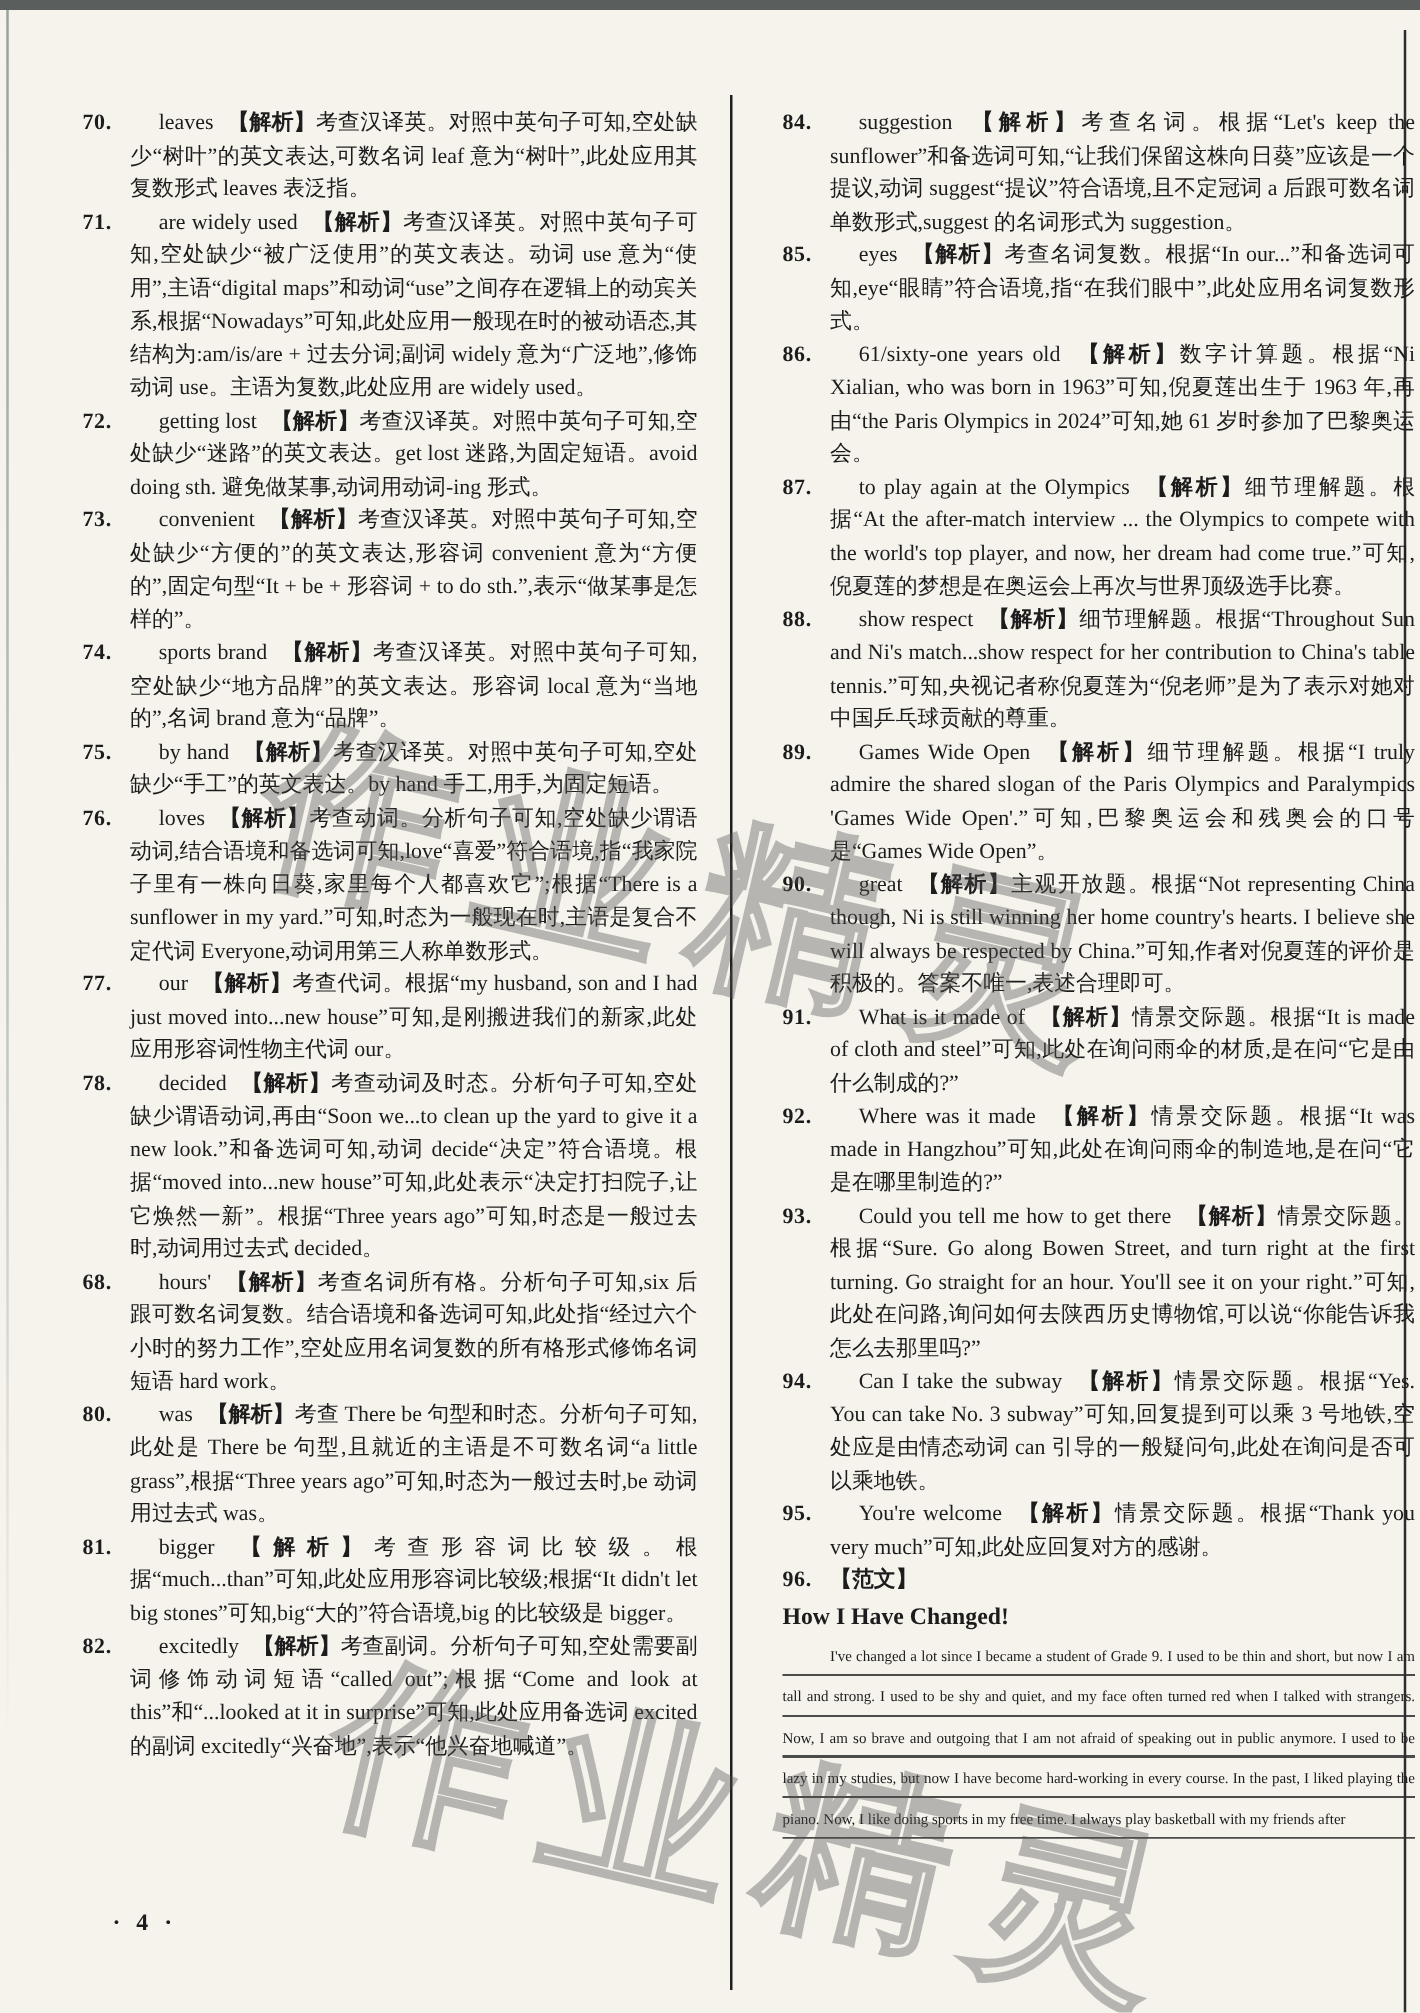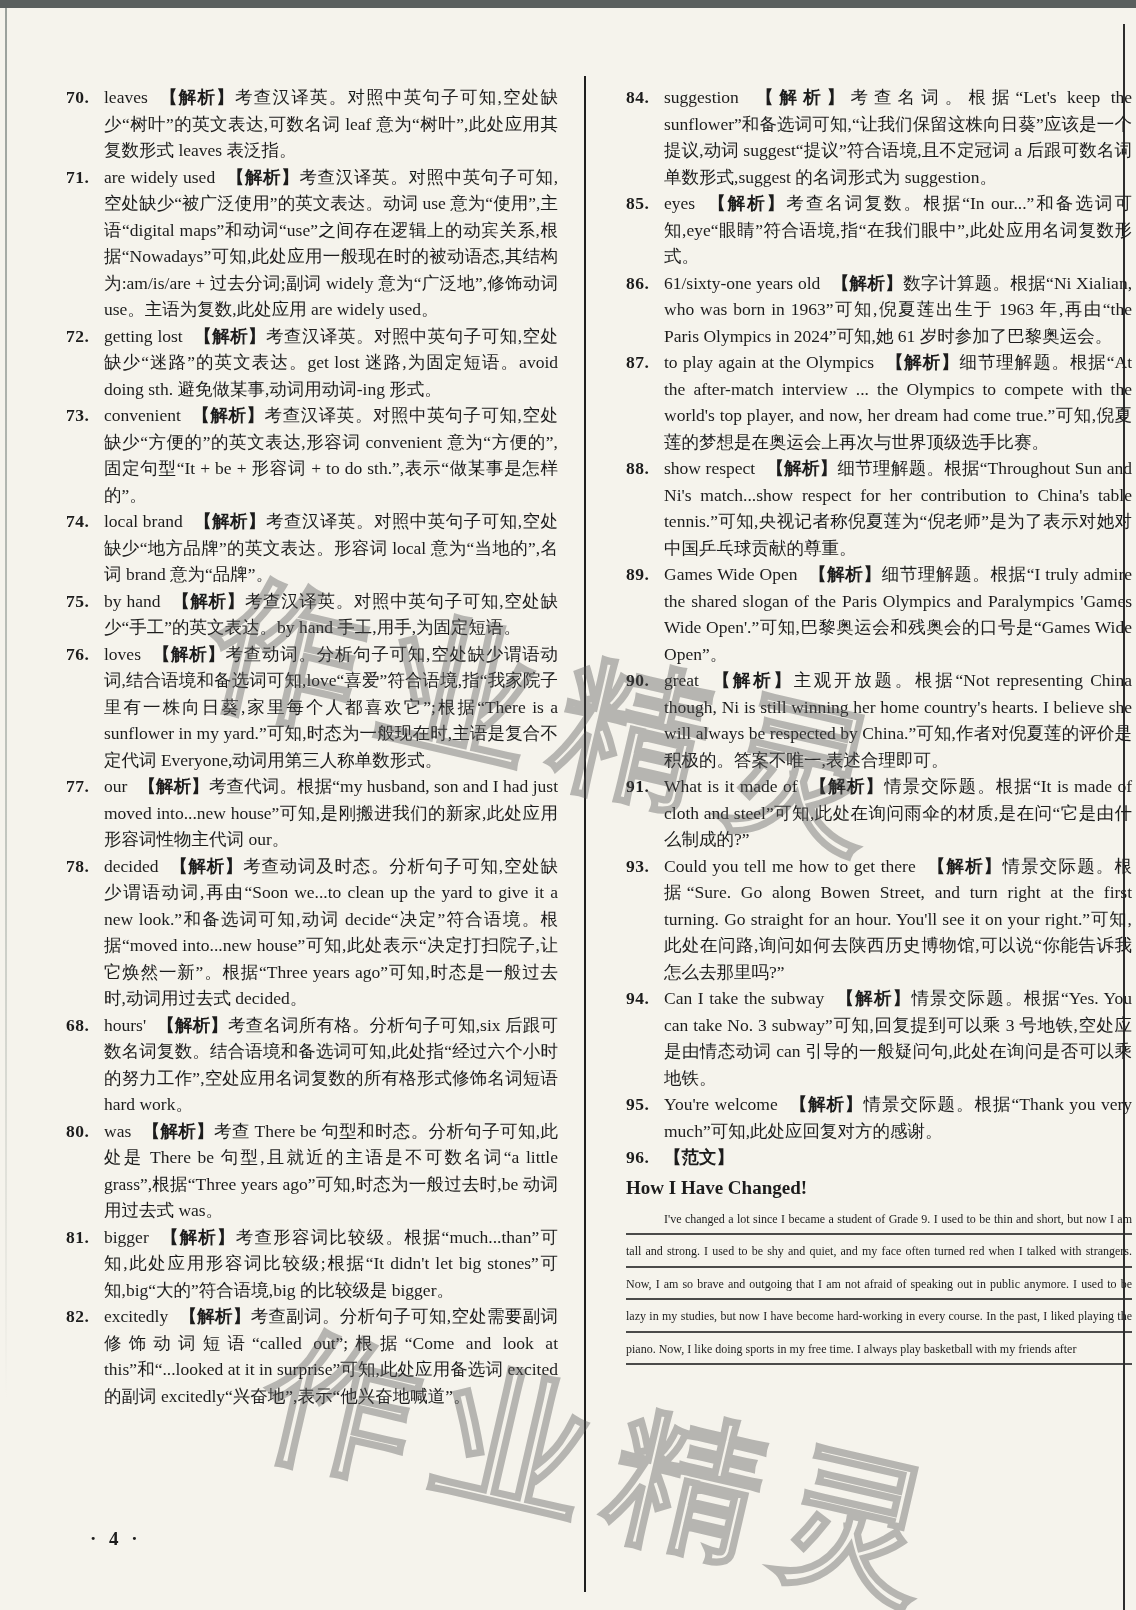--- a/index.html
+++ b/index.html
@@ -26,21 +26,21 @@
     position:absolute;top:84px;
     font-size:17.5px;line-height:26.5px;text-align:justify;
   }
   .col-left{left:66px;width:492px;}
   .col-right{left:626px;width:506px;}
   .item{padding-left:38px;}
   .num{
     display:inline-block;width:38px;margin-left:-38px;
     font-weight:bold;letter-spacing:.5px;
   }
-  .ans{margin-right:11px;}
+  .ans{margin-right:11px;margin-left:23px;}
   .ans:empty{margin-right:0;}
   .label{font-weight:bold;}
   .essay-head{padding-left:38px;}
   .essay-title{
     font-weight:bold;font-size:19px;line-height:30px;
     margin-top:2px;
   }
   .essay-body{
     margin:0;padding-left:0;text-indent:38px;
     font-size:12px;line-height:32.5px;text-align:justify;
@@ -70,41 +70,42 @@
 <div class="scan-topbar"></div>
 <div class="left-edge-line"></div>
 <div class="right-edge-line"></div>
 <div class="column-divider"></div>
 
 <div class="col col-left" id="col-left">
     <div class="item"><span class="num">70.</span><span class="ans">leaves</span><span class="label">【解析】</span><span class="expl">考查汉译英。对照中英句子可知,空处缺少“树叶”的英文表达,可数名词 leaf 意为“树叶”,此处应用其复数形式 leaves 表泛指。</span></div>
     <div class="item"><span class="num">71.</span><span class="ans">are widely used</span><span class="label">【解析】</span><span class="expl">考查汉译英。对照中英句子可知,空处缺少“被广泛使用”的英文表达。动词 use 意为“使用”,主语“digital maps”和动词“use”之间存在逻辑上的动宾关系,根据“Nowadays”可知,此处应用一般现在时的被动语态,其结构为:am/is/are + 过去分词;副词 widely 意为“广泛地”,修饰动词 use。主语为复数,此处应用 are widely used。</span></div>
     <div class="item"><span class="num">72.</span><span class="ans">getting lost</span><span class="label">【解析】</span><span class="expl">考查汉译英。对照中英句子可知,空处缺少“迷路”的英文表达。get lost 迷路,为固定短语。avoid doing sth. 避免做某事,动词用动词-ing 形式。</span></div>
     <div class="item"><span class="num">73.</span><span class="ans">convenient</span><span class="label">【解析】</span><span class="expl">考查汉译英。对照中英句子可知,空处缺少“方便的”的英文表达,形容词 convenient 意为“方便的”,固定句型“It + be + 形容词 + to do sth.”,表示“做某事是怎样的”。</span></div>
-    <div class="item"><span class="num">74.</span><span class="ans">local brand</span><span class="label">【解析】</span><span class="expl">考查汉译英。对照中英句子可知,空处缺少“地方品牌”的英文表达。形容词 local 意为“当地的”,名词 brand 意为“品牌”。</span></div>
+    <div class="item"><span class="num">74.</span><span class="ans">sports brand</span><span class="label">【解析】</span><span class="expl">考查汉译英。对照中英句子可知,空处缺少“地方品牌”的英文表达。形容词 local 意为“当地的”,名词 brand 意为“品牌”。</span></div>
     <div class="item"><span class="num">75.</span><span class="ans">by hand</span><span class="label">【解析】</span><span class="expl">考查汉译英。对照中英句子可知,空处缺少“手工”的英文表达。by hand 手工,用手,为固定短语。</span></div>
     <div class="item"><span class="num">76.</span><span class="ans">loves</span><span class="label">【解析】</span><span class="expl">考查动词。分析句子可知,空处缺少谓语动词,结合语境和备选词可知,love“喜爱”符合语境,指“我家院子里有一株向日葵,家里每个人都喜欢它”;根据“There is a sunflower in my yard.”可知,时态为一般现在时,主语是复合不定代词 Everyone,动词用第三人称单数形式。</span></div>
     <div class="item"><span class="num">77.</span><span class="ans">our</span><span class="label">【解析】</span><span class="expl">考查代词。根据“my husband, son and I had just moved into...new house”可知,是刚搬进我们的新家,此处应用形容词性物主代词 our。</span></div>
     <div class="item"><span class="num">78.</span><span class="ans">decided</span><span class="label">【解析】</span><span class="expl">考查动词及时态。分析句子可知,空处缺少谓语动词,再由“Soon we...to clean up the yard to give it a new look.”和备选词可知,动词 decide“决定”符合语境。根据“moved into...new house”可知,此处表示“决定打扫院子,让它焕然一新”。根据“Three years ago”可知,时态是一般过去时,动词用过去式 decided。</span></div>
     <div class="item"><span class="num">68.</span><span class="ans">hours'</span><span class="label">【解析】</span><span class="expl">考查名词所有格。分析句子可知,six 后跟可数名词复数。结合语境和备选词可知,此处指“经过六个小时的努力工作”,空处应用名词复数的所有格形式修饰名词短语 hard work。</span></div>
     <div class="item"><span class="num">80.</span><span class="ans">was</span><span class="label">【解析】</span><span class="expl">考查 There be 句型和时态。分析句子可知,此处是 There be 句型,且就近的主语是不可数名词“a little grass”,根据“Three years ago”可知,时态为一般过去时,be 动词用过去式 was。</span></div>
     <div class="item"><span class="num">81.</span><span class="ans">bigger</span><span class="label">【解析】</span><span class="expl">考查形容词比较级。根据“much...than”可知,此处应用形容词比较级;根据“It didn't let big stones”可知,big“大的”符合语境,big 的比较级是 bigger。</span></div>
     <div class="item"><span class="num">82.</span><span class="ans">excitedly</span><span class="label">【解析】</span><span class="expl">考查副词。分析句子可知,空处需要副词修饰动词短语“called out”;根据“Come and look at this”和“...looked at it in surprise”可知,此处应用备选词 excited 的副词 excitedly“兴奋地”,表示“他兴奋地喊道”。</span></div>
   </div>
 
 <div class="col col-right">
   <div id="right-items">
       <div class="item"><span class="num">84.</span><span class="ans">suggestion</span><span class="label">【解析】</span><span class="expl">考查名词。根据“Let's keep the sunflower”和备选词可知,“让我们保留这株向日葵”应该是一个提议,动词 suggest“提议”符合语境,且不定冠词 a 后跟可数名词单数形式,suggest 的名词形式为 suggestion。</span></div>
       <div class="item"><span class="num">85.</span><span class="ans">eyes</span><span class="label">【解析】</span><span class="expl">考查名词复数。根据“In our...”和备选词可知,eye“眼睛”符合语境,指“在我们眼中”,此处应用名词复数形式。</span></div>
       <div class="item"><span class="num">86.</span><span class="ans">61/sixty-one years old</span><span class="label">【解析】</span><span class="expl">数字计算题。根据“Ni Xialian, who was born in 1963”可知,倪夏莲出生于 1963 年,再由“the Paris Olympics in 2024”可知,她 61 岁时参加了巴黎奥运会。</span></div>
       <div class="item"><span class="num">87.</span><span class="ans">to play again at the Olympics</span><span class="label">【解析】</span><span class="expl">细节理解题。根据“At the after-match interview ... the Olympics to compete with the world's top player, and now, her dream had come true.”可知,倪夏莲的梦想是在奥运会上再次与世界顶级选手比赛。</span></div>
       <div class="item"><span class="num">88.</span><span class="ans">show respect</span><span class="label">【解析】</span><span class="expl">细节理解题。根据“Throughout Sun and Ni's match...show respect for her contribution to China's table tennis.”可知,央视记者称倪夏莲为“倪老师”是为了表示对她对中国乒乓球贡献的尊重。</span></div>
       <div class="item"><span class="num">89.</span><span class="ans">Games Wide Open</span><span class="label">【解析】</span><span class="expl">细节理解题。根据“I truly admire the shared slogan of the Paris Olympics and Paralympics 'Games Wide Open'.”可知,巴黎奥运会和残奥会的口号是“Games Wide Open”。</span></div>
       <div class="item"><span class="num">90.</span><span class="ans">great</span><span class="label">【解析】</span><span class="expl">主观开放题。根据“Not representing China though, Ni is still winning her home country's hearts. I believe she will always be respected by China.”可知,作者对倪夏莲的评价是积极的。答案不唯一,表述合理即可。</span></div>
       <div class="item"><span class="num">91.</span><span class="ans">What is it made of</span><span class="label">【解析】</span><span class="expl">情景交际题。根据“It is made of cloth and steel”可知,此处在询问雨伞的材质,是在问“它是由什么制成的?”</span></div>
+      <div class="item"><span class="num">92.</span><span class="ans">Where was it made</span><span class="label">【解析】</span><span class="expl">情景交际题。根据“It was made in Hangzhou”可知,此处在询问雨伞的制造地,是在问“它是在哪里制造的?”</span></div>
       <div class="item"><span class="num">93.</span><span class="ans">Could you tell me how to get there</span><span class="label">【解析】</span><span class="expl">情景交际题。根据“Sure. Go along Bowen Street, and turn right at the first turning. Go straight for an hour. You'll see it on your right.”可知,此处在问路,询问如何去陕西历史博物馆,可以说“你能告诉我怎么去那里吗?”</span></div>
       <div class="item"><span class="num">94.</span><span class="ans">Can I take the subway</span><span class="label">【解析】</span><span class="expl">情景交际题。根据“Yes. You can take No. 3 subway”可知,回复提到可以乘 3 号地铁,空处应是由情态动词 can 引导的一般疑问句,此处在询问是否可以乘地铁。</span></div>
       <div class="item"><span class="num">95.</span><span class="ans">You're welcome</span><span class="label">【解析】</span><span class="expl">情景交际题。根据“Thank you very much”可知,此处应回复对方的感谢。</span></div>
     </div>
   <div class="essay">
     <div class="essay-head">
       <span class="num">96.</span><span class="label">【范文】</span>
     </div>
     <div class="essay-title">How I Have Changed!</div>
     <p class="essay-body">I've changed a lot since I became a student of Grade 9. I used to be thin and short, but now I am tall and strong. I used to be shy and quiet, and my face often turned red when I talked with strangers. Now, I am so brave and outgoing that I am not afraid of speaking out in public anymore. I used to be lazy in my studies, but now I have become hard-working in every course. In the past, I liked playing the piano. Now, I like doing sports in my free time. I always play basketball with my friends after</p>

